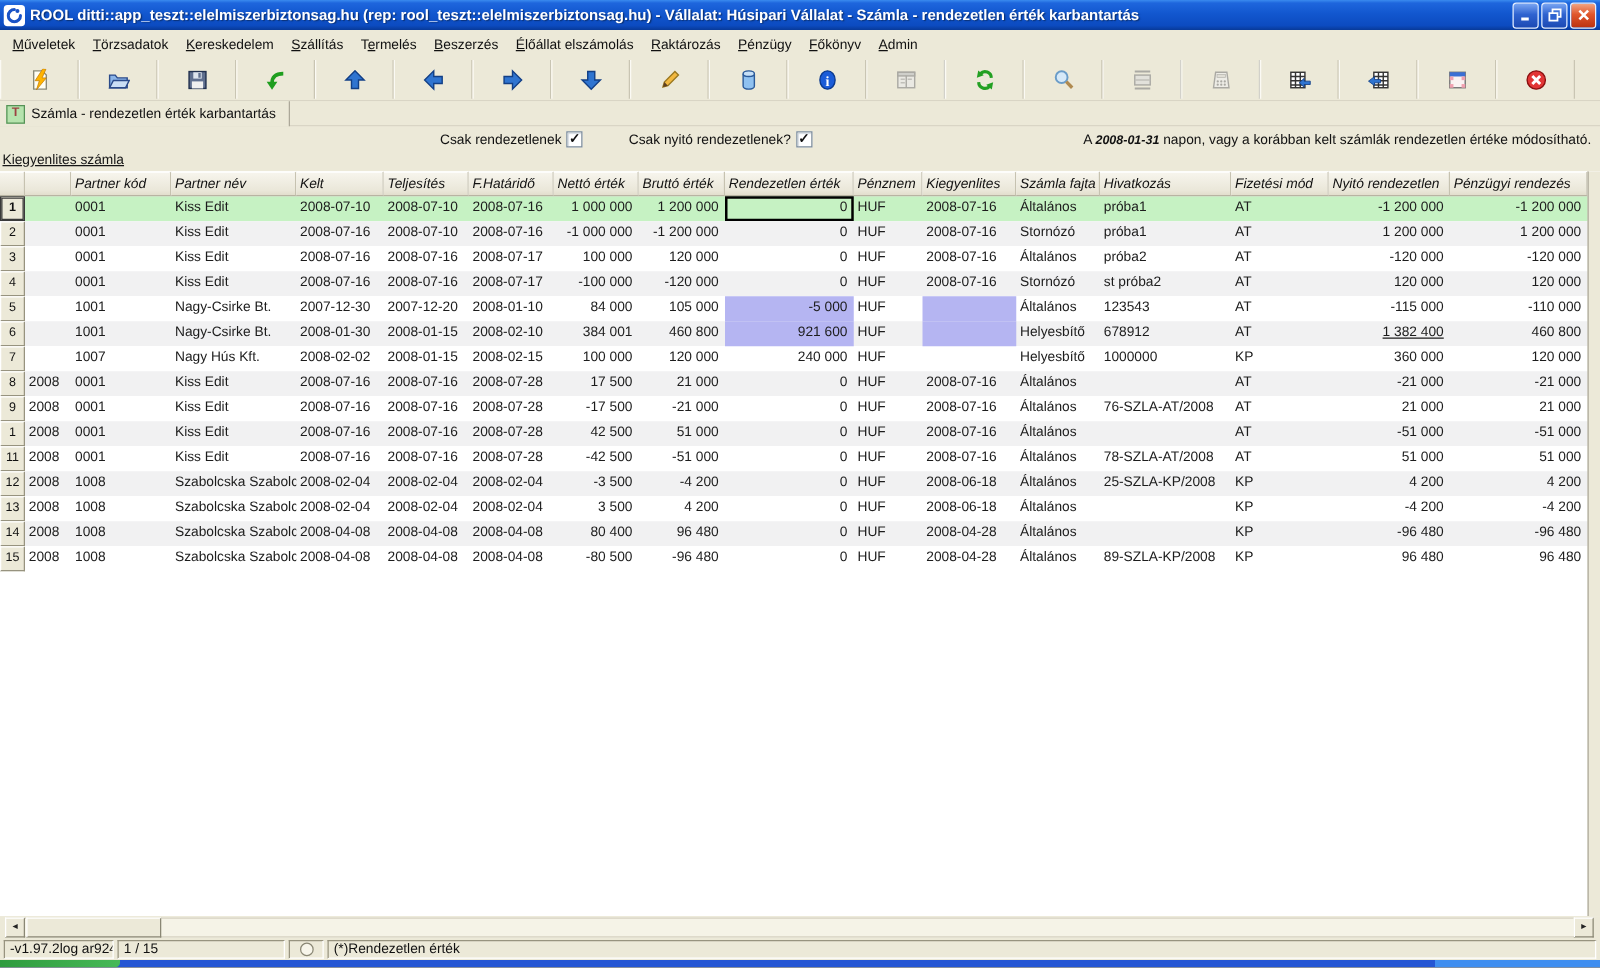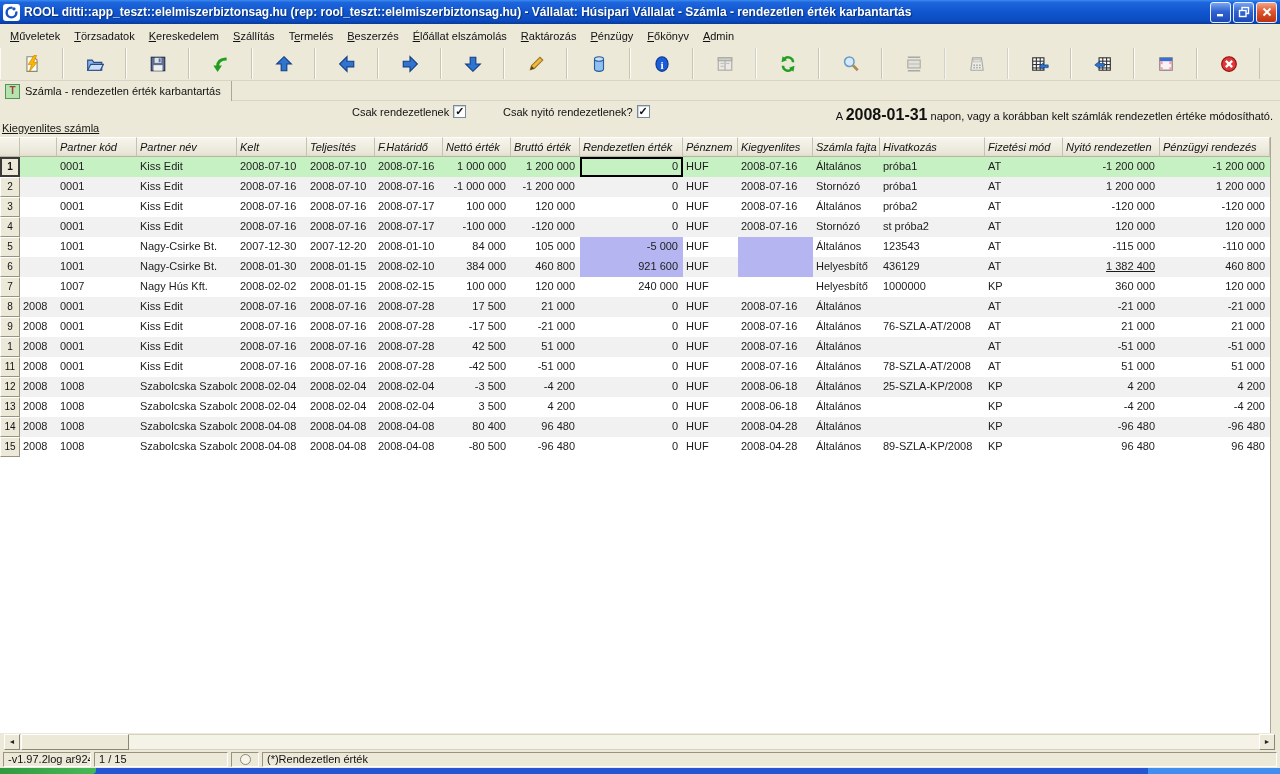--- a/index.html
+++ b/index.html
@@ -37,21 +37,21 @@
        padding:0 10px 0 5px;border-right:1px solid #aca899;background:#ece9d8;box-sizing:border-box;}
   .tabicon{width:13px;height:13px;background:#b5e3ad;border:1px solid #569257;color:#9c4242;
            font-weight:bold;font-size:10px;line-height:12px;text-align:center;flex:0 0 auto;}
   
   .cbgroup{position:absolute;top:104px;height:15px;display:flex;align-items:center;gap:4px;}
   .cbg1{left:352px;} .cbg2{left:503px;}
   .checkbox{width:13px;height:13px;background:#fff;border:1px solid #7a8a99;box-sizing:border-box;
             box-shadow:inset 1px 1px 1px #c9d2da;font-size:11px;line-height:11px;font-weight:bold;
             text-align:center;color:#111;}
   .note{position:absolute;top:106px;right:7px;white-space:nowrap;}
-  .note b{font-size:16px;}
+  .note b{font-size:10px;font-style:italic;}
   .grouplink{position:absolute;top:122px;left:2px;text-decoration:underline;color:#161616;cursor:default;}
   
   .gridwrap{position:absolute;top:137px;left:0;width:1280px;height:596px;background:#fff;overflow:hidden;}
   .rightstrip{position:absolute;top:0;left:1270px;width:10px;height:596px;background:#ece9d8;
               border-left:1px solid #aca899;box-sizing:border-box;}
   .gridheader{display:flex;height:20px;font-style:italic;}
   .hcell,.corner{box-sizing:border-box;height:20px;line-height:18px;padding-left:3px;white-space:nowrap;
            overflow:hidden;background:linear-gradient(180deg,#f7f5ed 0%,#eae7d9 80%,#e2decd 100%);
            border-top:1px solid #fff;border-right:1px solid #c6c2b0;border-bottom:1px solid #b8b4a2;}
   .corner{width:20px;flex:0 0 auto;}
@@ -464,27 +464,27 @@
           <div class="tcell num" style="width: 110px;">-110 000</div>
         </div>
         <div class="trow alt">
           <div class="rowhead">6</div>
           <div class="tcell" style="width: 37px;"></div>
           <div class="tcell" style="width: 80px;">1001</div>
           <div class="tcell" style="width: 100px;">Nagy-Csirke Bt.</div>
           <div class="tcell" style="width: 70px;">2008-01-30</div>
           <div class="tcell" style="width: 68px;">2008-01-15</div>
           <div class="tcell" style="width: 68px;">2008-02-10</div>
-          <div class="tcell num" style="width: 68px;">384 000</div>
+          <div class="tcell num" style="width: 68px;">384 001</div>
           <div class="tcell num" style="width: 69px;">460 800</div>
           <div class="tcell num hl" style="width: 103px; background: rgb(181, 181, 242);">921 600</div>
           <div class="tcell" style="width: 55px;">HUF</div>
           <div class="tcell hl" style="width: 75px; background: rgb(181, 181, 242);"></div>
           <div class="tcell" style="width: 67px;">Helyesbítő</div>
-          <div class="tcell" style="width: 105px;">436129</div>
+          <div class="tcell" style="width: 105px;">678912</div>
           <div class="tcell" style="width: 78px;">AT</div>
           <div class="tcell num" style="width: 97px; text-decoration: underline;">1 382 400</div>
           <div class="tcell num" style="width: 110px;">460 800</div>
         </div>
         <div class="trow">
           <div class="rowhead">7</div>
           <div class="tcell" style="width: 37px;"></div>
           <div class="tcell" style="width: 80px;">1007</div>
           <div class="tcell" style="width: 100px;">Nagy Hús Kft.</div>
           <div class="tcell" style="width: 70px;">2008-02-02</div>

